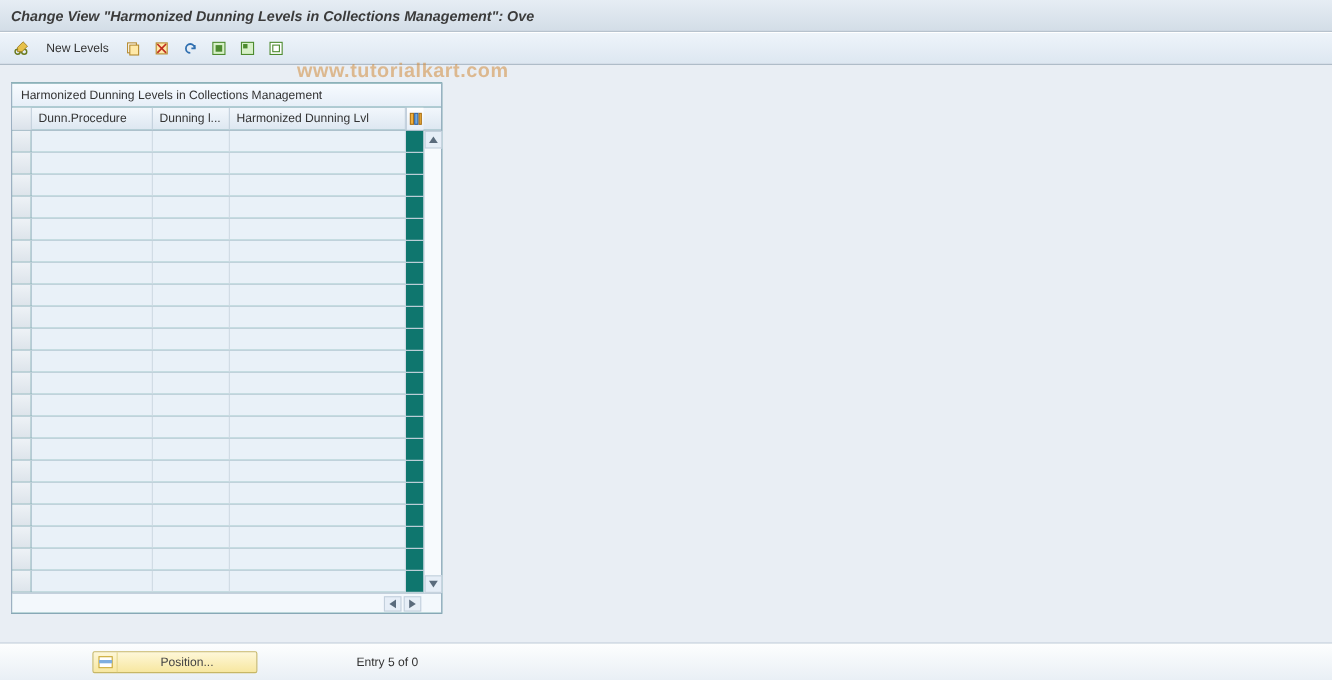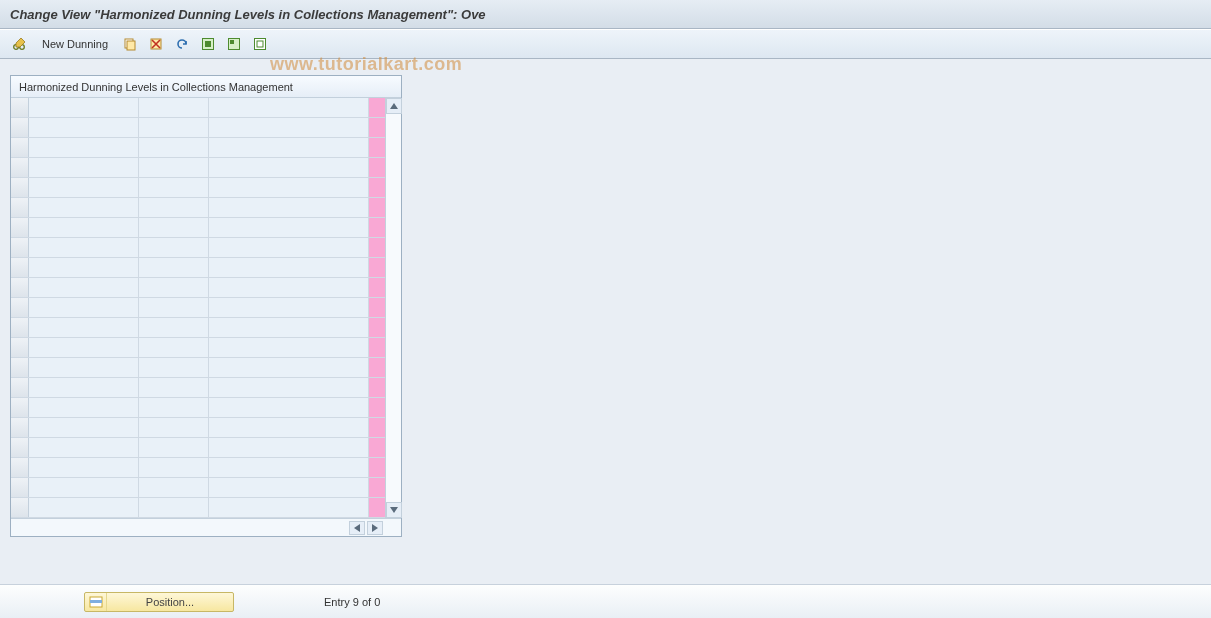--- a/index.html
+++ b/index.html
@@ -60,21 +60,21 @@
       pointer-events:none;
     }
     
     .workarea {
       position: relative;
       padding: 16px 10px 10px 10px;
     }
     .grid-panel {
       width: 392px;
       border: 1px solid #9db0c2;
-      background: #f9a8d4;
+      background: #0f766e;
     }
     .grid-title {
       height: 22px;
       line-height: 22px;
       padding-left: 8px;
       font-size: 11px;
       background: linear-gradient(#f7fbff,#e6eef7);
       border-bottom: 1px solid #c3d0dc;
     }
     .grid-hdrrow {
@@ -199,21 +199,21 @@
 <div class="toolbar">
   <div class="tbtn" title="Toggle">
     <svg width="16" height="16" viewBox="0 0 16 16">
       <circle cx="4" cy="11" r="2.3" fill="none" stroke="#6b7b1f" stroke-width="1.3"></circle>
       <circle cx="10" cy="11" r="2.3" fill="none" stroke="#6b7b1f" stroke-width="1.3"></circle>
       <path d="M6.3 11h1.4" stroke="#6b7b1f" stroke-width="1.3"></path>
       <path d="M9 2l4 4-5 5-4-0 0-4z" fill="#e7c14a" stroke="#9a7b1f" stroke-width="0.8"></path>
     </svg>
   </div>
   <div class="tbtn txtbtn">
-    <span>New Dunning</span>
+    <span>New Levels</span>
   </div>
   <div class="tbtn">
     <svg width="14" height="14" viewBox="0 0 14 14">
       <rect x="2" y="2" width="8" height="9" fill="#fff" stroke="#b58a2f"></rect>
       <rect x="4" y="4" width="8" height="9" fill="#ffe9a8" stroke="#b58a2f"></rect>
     </svg>
   </div>
   <div class="tbtn">
     <svg width="14" height="14" viewBox="0 0 14 14">
       <rect x="2" y="2" width="10" height="10" fill="#ffe9a8" stroke="#b58a2f"></rect>
@@ -243,20 +243,33 @@
       <rect x="1.5" y="1.5" width="11" height="11" fill="#fff" stroke="#4d8b2f"></rect>
       <rect x="4" y="4" width="6" height="6" fill="none" stroke="#4d8b2f"></rect>
     </svg>
   </div>
   <div class="watermark">www.tutorialkart.com</div>
 </div>
 
 <div class="workarea">
   <div class="grid-panel">
     <div class="grid-title">Harmonized Dunning Levels in Collections Management</div>
+    <div class="grid-hdrrow">
+      <div class="rowsel-hdr"></div>
+      <div class="colhdr c1">Dunn.Procedure</div>
+      <div class="colhdr c2">Dunning l...</div>
+      <div class="colhdr c3">Harmonized Dunning Lvl</div>
+      <div class="cfghdr">
+        <svg width="12" height="12" viewBox="0 0 12 12">
+          <rect x="1" y="1" width="3" height="10" fill="#f0b040" stroke="#a96f10"></rect>
+          <rect x="5" y="1" width="3" height="10" fill="#6fa8e0" stroke="#2f5f9f"></rect>
+          <rect x="9" y="1" width="2" height="10" fill="#f0b040" stroke="#a96f10"></rect>
+        </svg>
+      </div>
+    </div>
     <div class="grid-body">
       <div class="rows" id="rows-container">
           <div class="datarow">
             <div class="rowsel"></div>
             <div class="cell c1"></div>
             <div class="cell c2"></div>
             <div class="cell c3"></div>
           </div>
           <div class="datarow">
             <div class="rowsel"></div>
@@ -402,14 +415,14 @@
 <div class="footer">
   <div class="posbtn">
     <span class="iconslot">
       <svg width="14" height="12" viewBox="0 0 14 12">
         <rect x="1" y="1" width="12" height="10" fill="#fff" stroke="#caa832"></rect>
         <rect x="1" y="4" width="12" height="3" fill="#7faee0"></rect>
       </svg>
     </span>
     <span class="lbl">Position...</span>
   </div>
-  <span class="entry">Entry 9 of 0</span>
+  <span class="entry">Entry 5 of 0</span>
 </div>
 
 </body></html>

